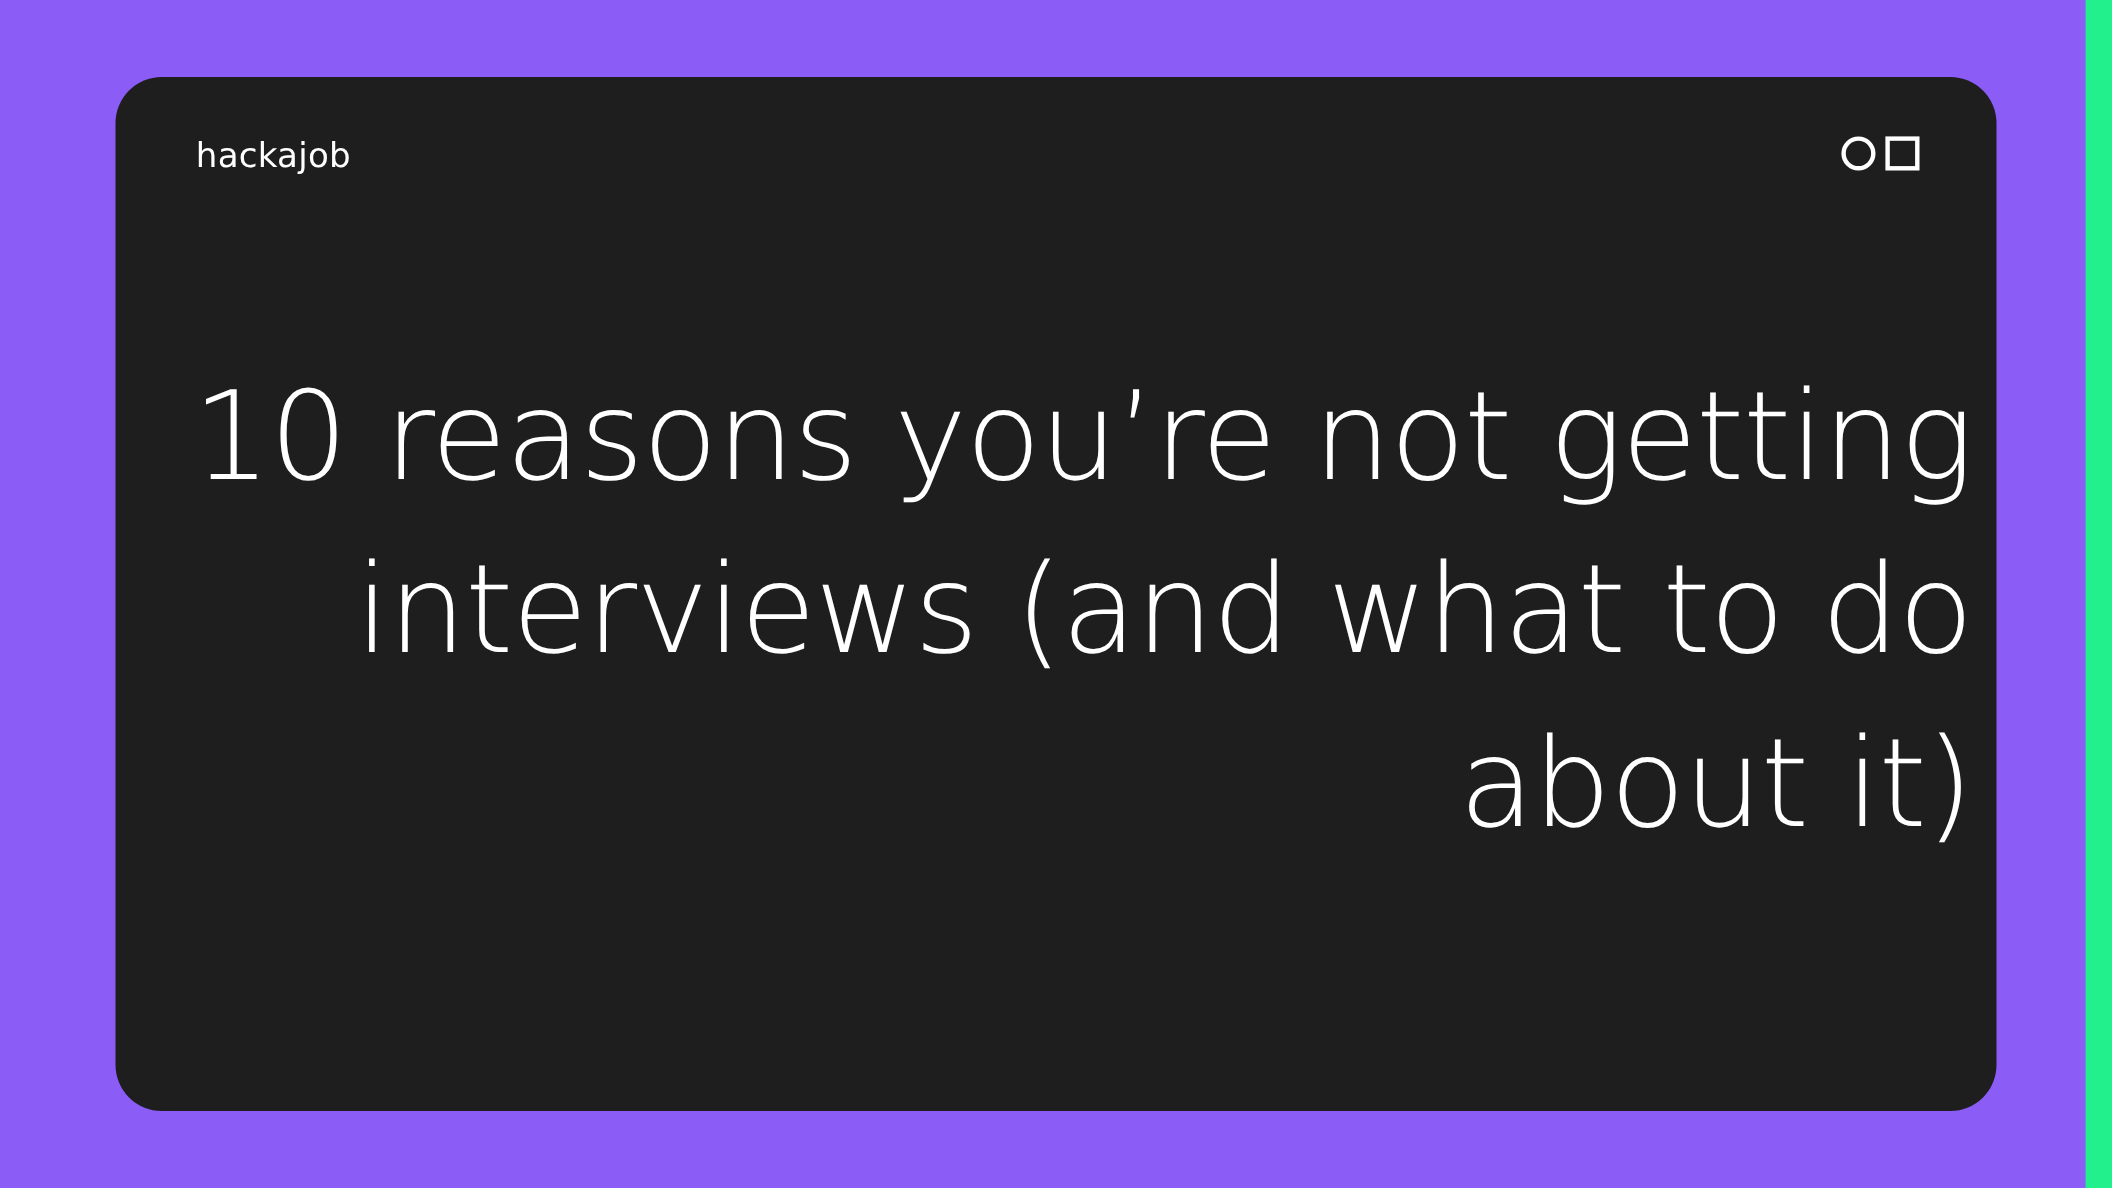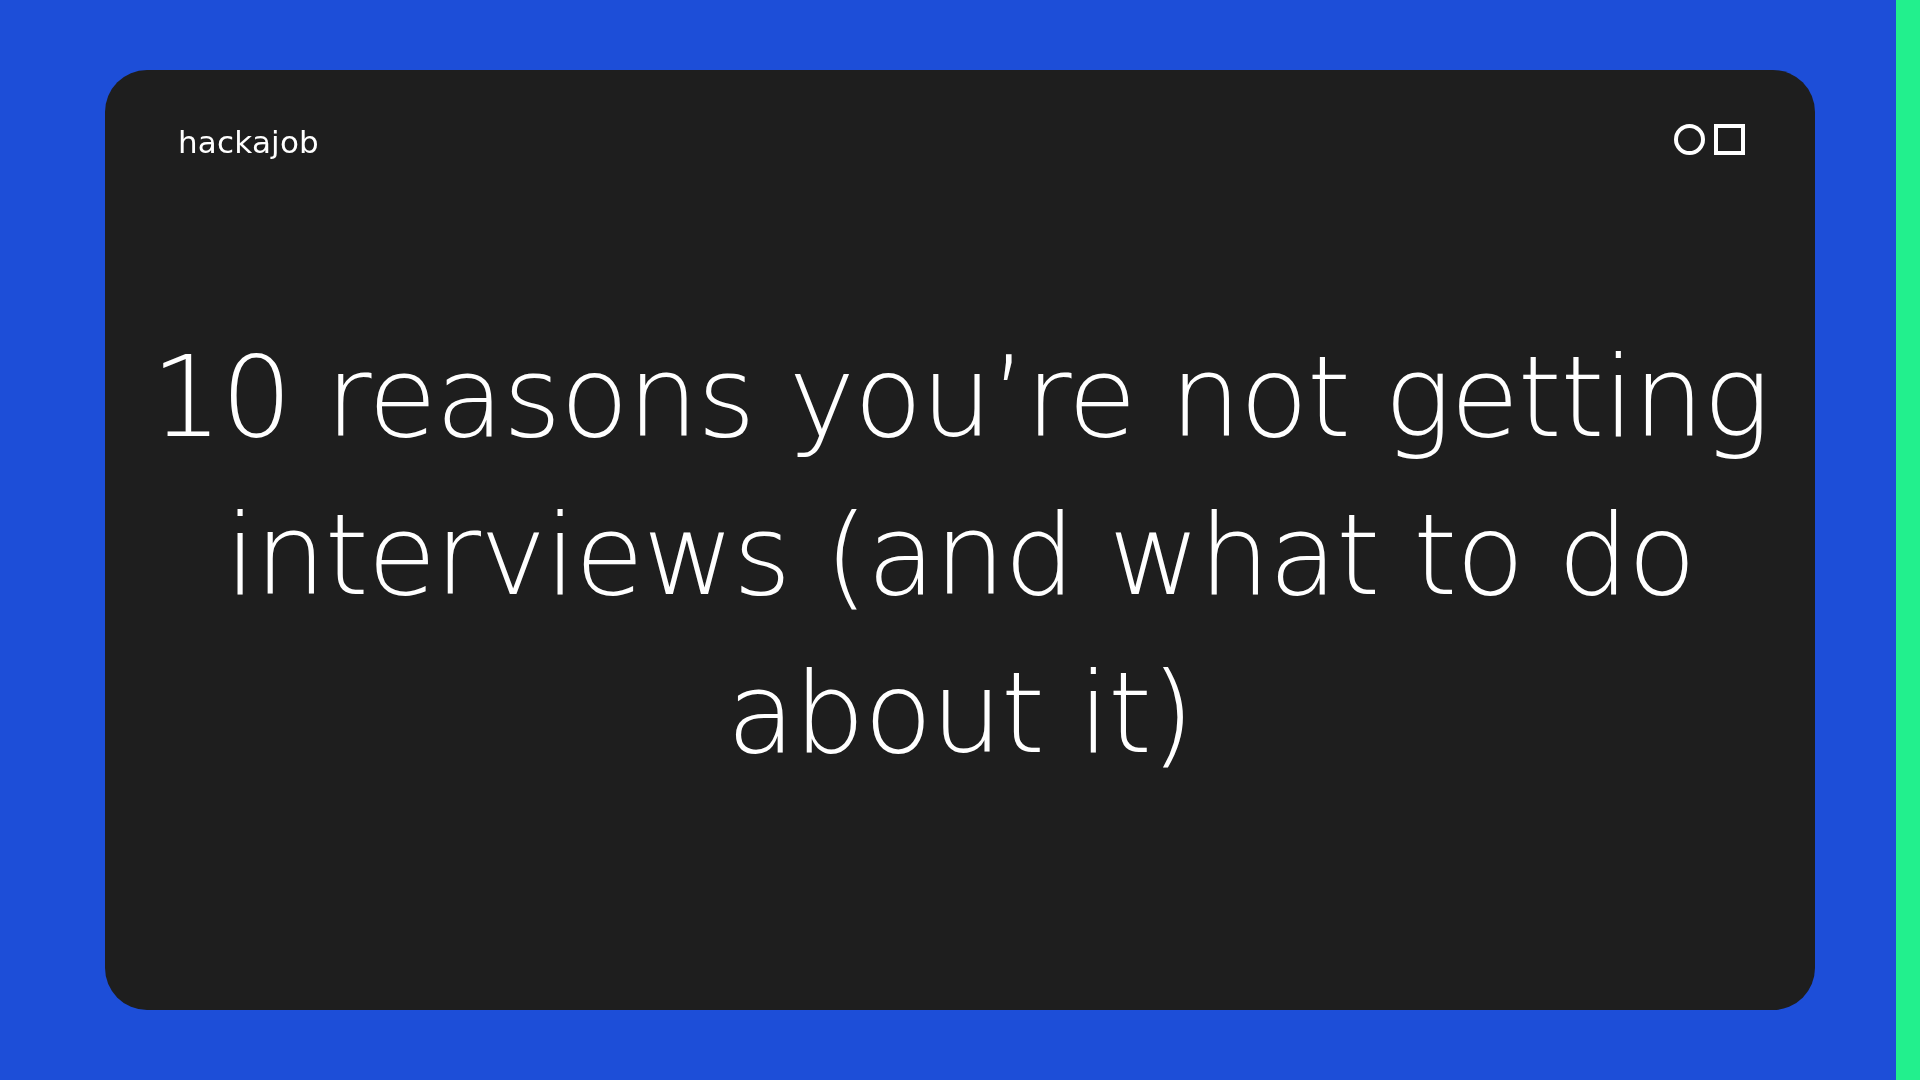--- a/index.html
+++ b/index.html
@@ -14,21 +14,21 @@
     background: #22f08d;
     font-family: "Liberation Sans", sans-serif;
     position: relative;
   }
 
   #stage {
     position: absolute;
     inset: 0;
     width: 1896px;
     height: 1080px;
-    background: #1d4ed8;
+    background: #8b5cf6;
   }
 
   
   #card {
     position: absolute;
     left: 105px;
     top: 70px;
     width: 1710px;
     height: 940px;
     background: #1e1e1e;
@@ -87,21 +87,21 @@
     box-sizing: border-box;
   }
 
   
   #headline {
     position: absolute;
     left: 0;
     top: 248px;
     width: 100%;
     padding: 0 22px;
-    text-align: center;
+    text-align: right;
     color: #ffffff;
     font-family: "DejaVu Sans", sans-serif;
     font-weight: 300;
     font-size: 112px;
     line-height: 158px;
     letter-spacing: -1.2px;
     white-space: pre-line;
   }
 </style>
 </head>

